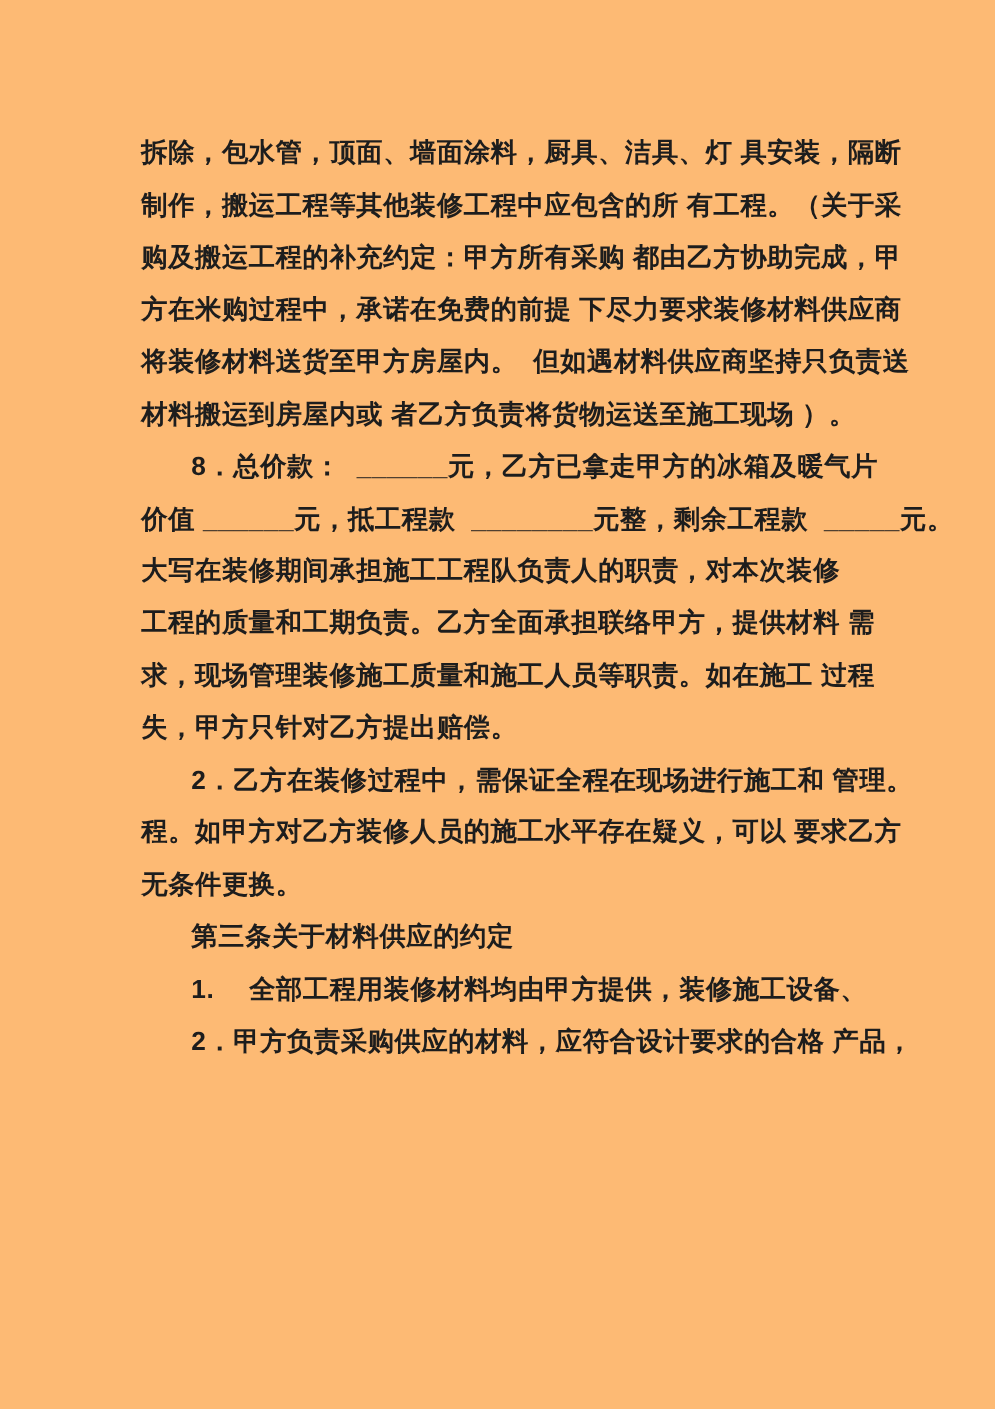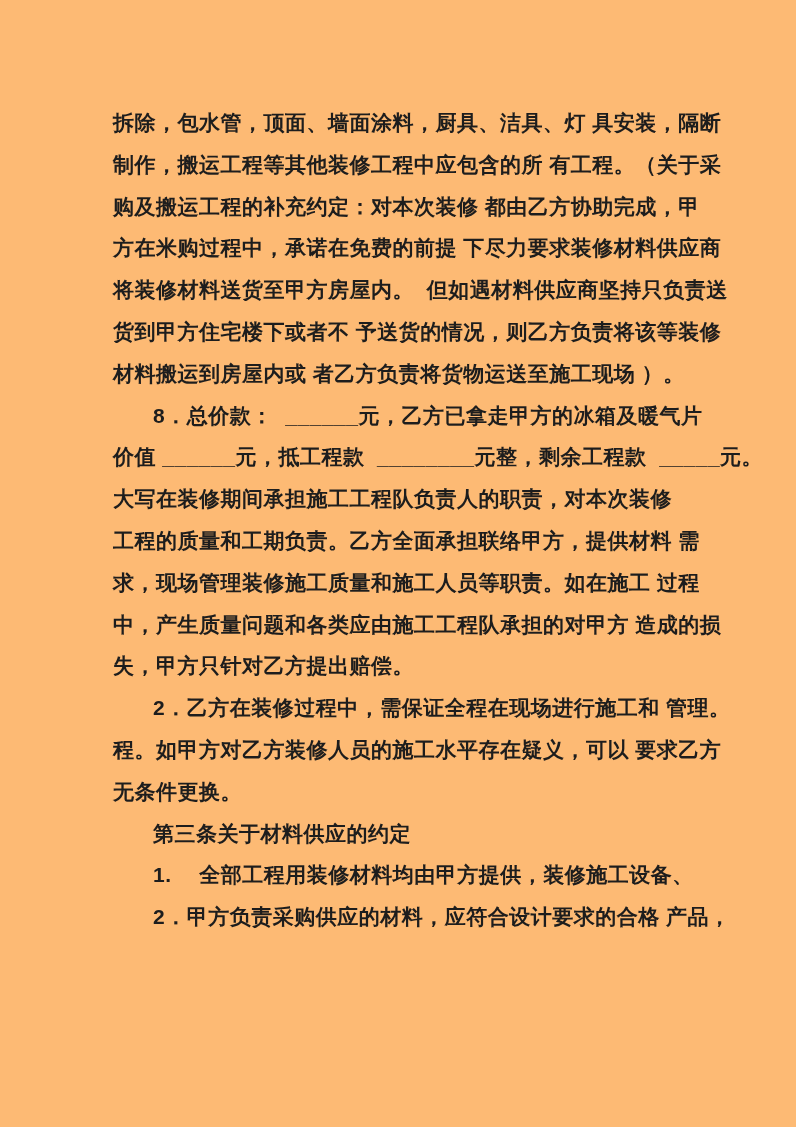--- a/index.html
+++ b/index.html
@@ -35,31 +35,29 @@
     padding-left: 40px;
   }
 </style>
 </head>
 <body>
 
 <div class="page">
   <div class="text-block">
     <p class="line">拆除，包水管，顶面、墙面涂料，厨具、洁具、灯 具安装，隔断</p>
     <p class="line">制作，搬运工程等其他装修工程中应包含的所 有工程。（关于采</p>
-    <p class="line">购及搬运工程的补充约定：对本次装修 都由乙方协助完成，甲</p>
+    <p class="line">购及搬运工程的补充约定：甲方所有采购 都由乙方协助完成，甲</p>
     <p class="line">方在米购过程中，承诺在免费的前提 下尽力要求装修材料供应商</p>
     <p class="line">将装修材料送货至甲方房屋内。  但如遇材料供应商坚持只负责送</p>
-    <p class="line">货到甲方住宅楼下或者不 予送货的情况，则乙方负责将该等装修</p>
     <p class="line">材料搬运到房屋内或 者乙方负责将货物运送至施工现场 ）。</p>
     <p class="line indent">8．总价款：  ______元，乙方已拿走甲方的冰箱及暖气片</p>
     <p class="line">价值 ______元，抵工程款  ________元整，剩余工程款  _____元。</p>
     <p class="line">大写在装修期间承担施工工程队负责人的职责，对本次装修</p>
     <p class="line">工程的质量和工期负责。乙方全面承担联络甲方，提供材料 需</p>
     <p class="line">求，现场管理装修施工质量和施工人员等职责。如在施工 过程</p>
-    <p class="line">中，产生质量问题和各类应由施工工程队承担的对甲方 造成的损</p>
     <p class="line">失，甲方只针对乙方提出赔偿。</p>
     <p class="line indent">2．乙方在装修过程中，需保证全程在现场进行施工和 管理。</p>
     <p class="line">程。如甲方对乙方装修人员的施工水平存在疑义，可以 要求乙方</p>
     <p class="line">无条件更换。</p>
     <p class="line indent">第三条关于材料供应的约定</p>
     <p class="line indent">1.　 全部工程用装修材料均由甲方提供，装修施工设备、</p>
     <p class="line indent">2．甲方负责采购供应的材料，应符合设计要求的合格 产品，</p>
   </div>
 </div>
 

